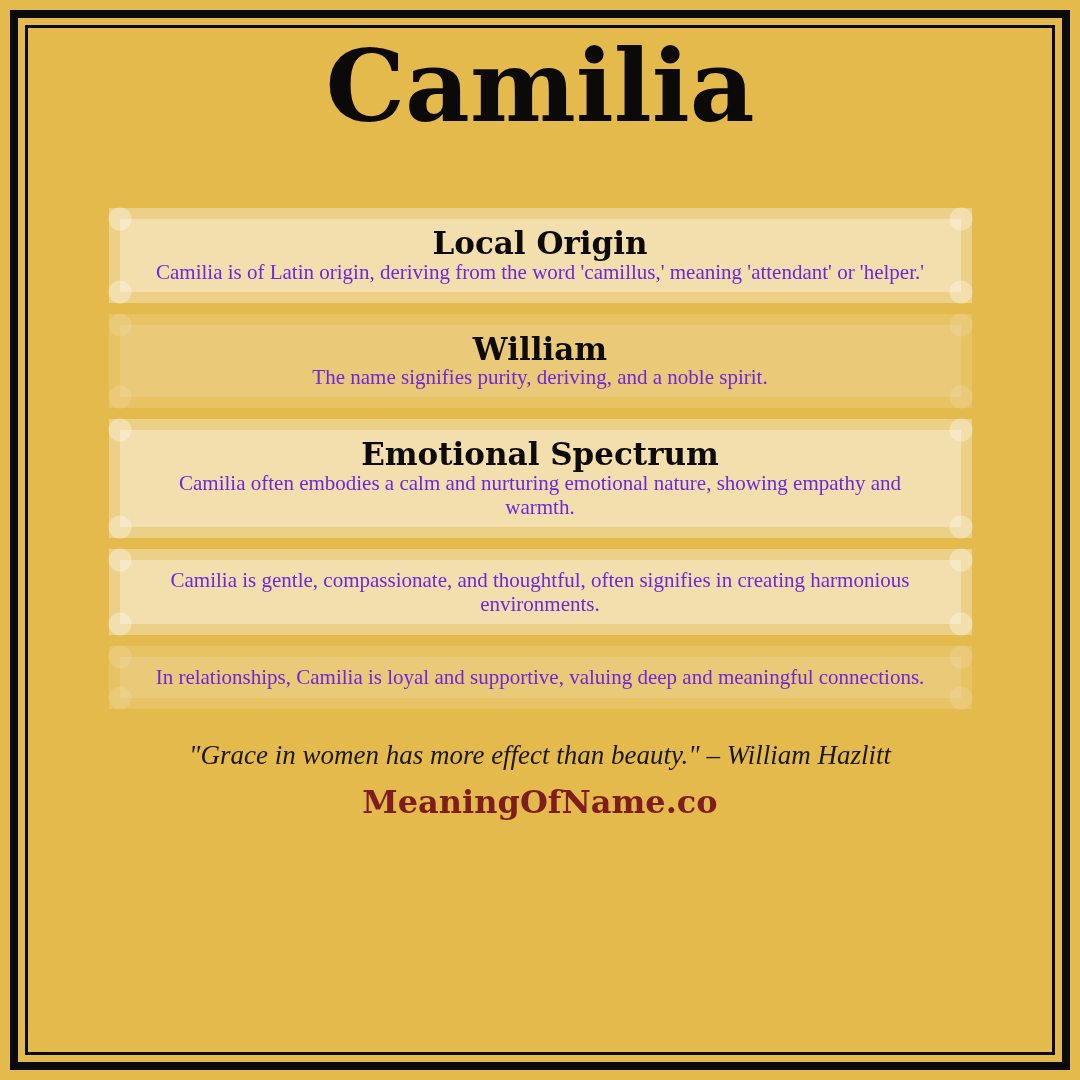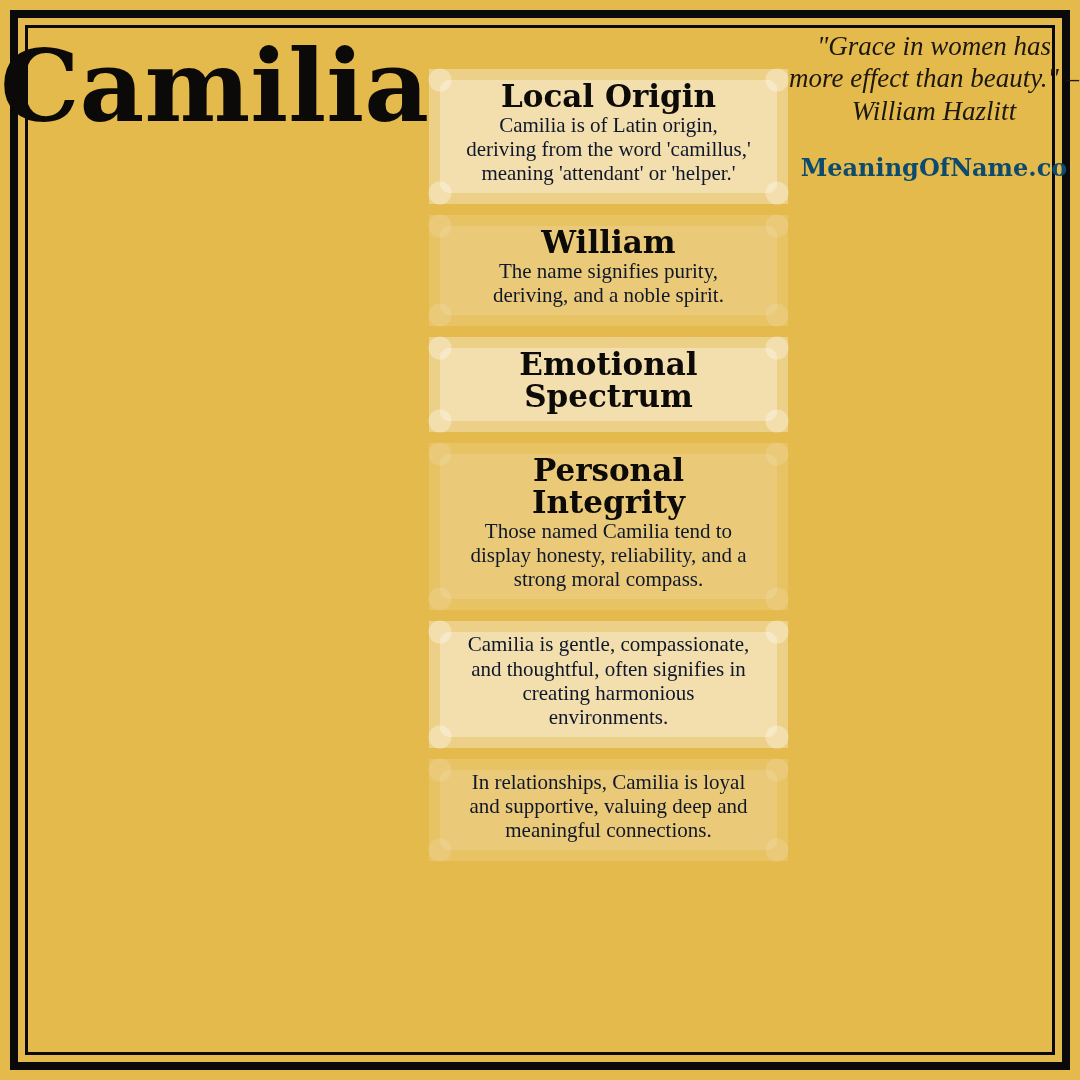--- a/index.html
+++ b/index.html
@@ -23,22 +23,22 @@
   .frame-inner {
     position: absolute;
     inset: 25px;
     border: 3px solid var(--frame, #0a0a0a);
     pointer-events: none;
   }
   .content {
     position: absolute;
     inset: 0;
     display: flex;
-    flex-direction: row;
-    align-items: flex-start;
+    flex-direction: column;
+    align-items: center;
   }
   .page-title {
     margin: 34px 0 0 0;
     font-family: "DejaVu Serif", serif;
     font-weight: 700;
     font-size: 100px;
     line-height: 1.05;
     color: #0b0a08;
     text-align: center;
   }
@@ -55,22 +55,21 @@
     padding: 11px;
     box-sizing: border-box;
   }
   .card.dark {
     --tint: rgba(255,255,255,0.13);
   }
   .card-inner {
     position: relative;
     background: var(--tint);
     text-align: center;
-    padding: 0 25px 8px 25px;
-    border-radius: 9px;
+    padding: 8px 25px 8px 25px;
   }
   .rivet {
     position: absolute;
     width: 23px;
     height: 23px;
     border-radius: 50%;
     background: var(--tint);
   }
   .rivet.tl { left: 0; top: 0; transform: translate(-50%,-50%); }
   .rivet.tr { right: 0; top: 0; transform: translate(50%,-50%); }
@@ -82,40 +81,40 @@
     font-weight: 700;
     font-size: 31px;
     line-height: 1.05;
     color: #0d0b08;
   }
   .card-body {
     margin: 0 auto;
     max-width: 780px;
     font-size: 21px;
     line-height: 1.15;
-    color: #0f172a;
+    color: #6d28d9;
   }
   .footer {
     margin-top: 30px;
     text-align: center;
   }
   .quote {
     margin: 0;
     font-style: italic;
     font-size: 27px;
     line-height: 1.2;
     color: #1c1810;
   }
   .brand {
-    margin: 28px 0 0 0;
+    margin: 14px 0 0 0;
     font-family: "DejaVu Serif", serif;
     font-weight: 700;
-    font-size: 24px;
+    font-size: 32px;
     line-height: 1.1;
-    color: #0c4a6e;
+    color: #7f1d1d;
   }
 </style>
 </head>
 <body style="--bg: #E4BA4D; --frame: #0a0a0a;">
 
 <div class="poster">
   <div class="frame-outer"></div>
   <div class="frame-inner"></div>
 
   <div class="content">
@@ -144,33 +143,24 @@
     </div>
   </section>
 
   <section class="card light" style="--tint: rgba(255,255,255,0.33);">
     <div class="card-inner">
       <span class="rivet tl"></span>
       <span class="rivet tr"></span>
       <span class="rivet bl"></span>
       <span class="rivet br"></span>
       <h2 class="card-heading">Emotional Spectrum</h2>
+      <p class="card-body">Camilia often embodies a calm and nurturing emotional nature, showing empathy and warmth.</p>
     </div>
   </section>
 
-  <section class="card dark" style="--tint: rgba(255,255,255,0.13);">
-    <div class="card-inner">
-      <span class="rivet tl"></span>
-      <span class="rivet tr"></span>
-      <span class="rivet bl"></span>
-      <span class="rivet br"></span>
-      <h2 class="card-heading">Personal Integrity</h2>
-      <p class="card-body">Those named Camilia tend to display honesty, reliability, and a strong moral compass.</p>
-    </div>
-  </section>
 
   <section class="card light" style="--tint: rgba(255,255,255,0.33);">
     <div class="card-inner">
       <span class="rivet tl"></span>
       <span class="rivet tr"></span>
       <span class="rivet bl"></span>
       <span class="rivet br"></span>
       <p class="card-body">Camilia is gentle, compassionate, and thoughtful, often signifies in creating harmonious environments.</p>
     </div>
   </section>

